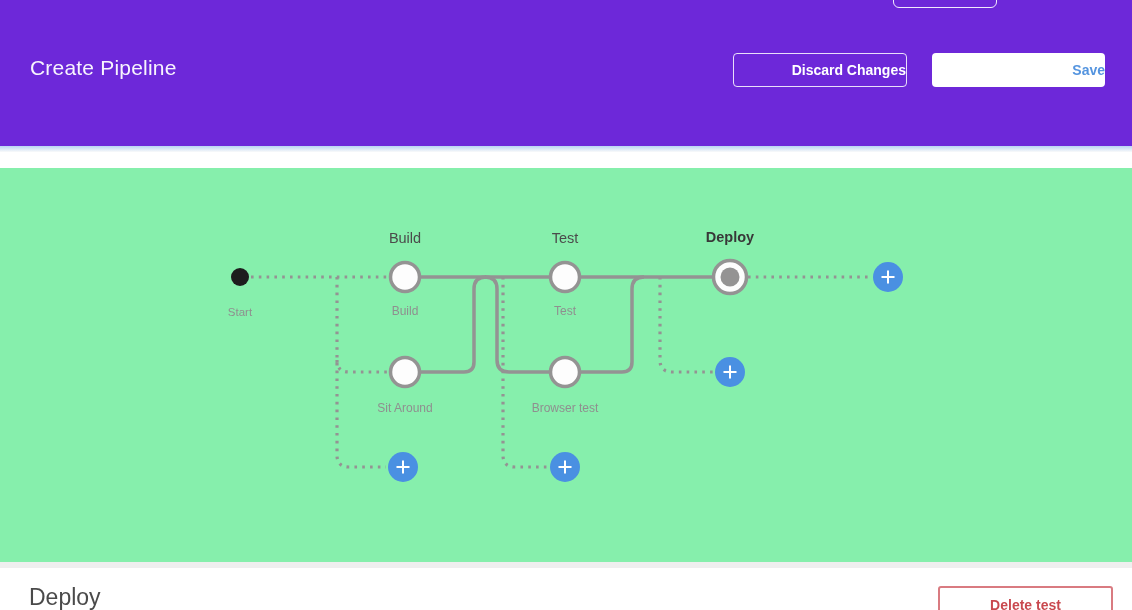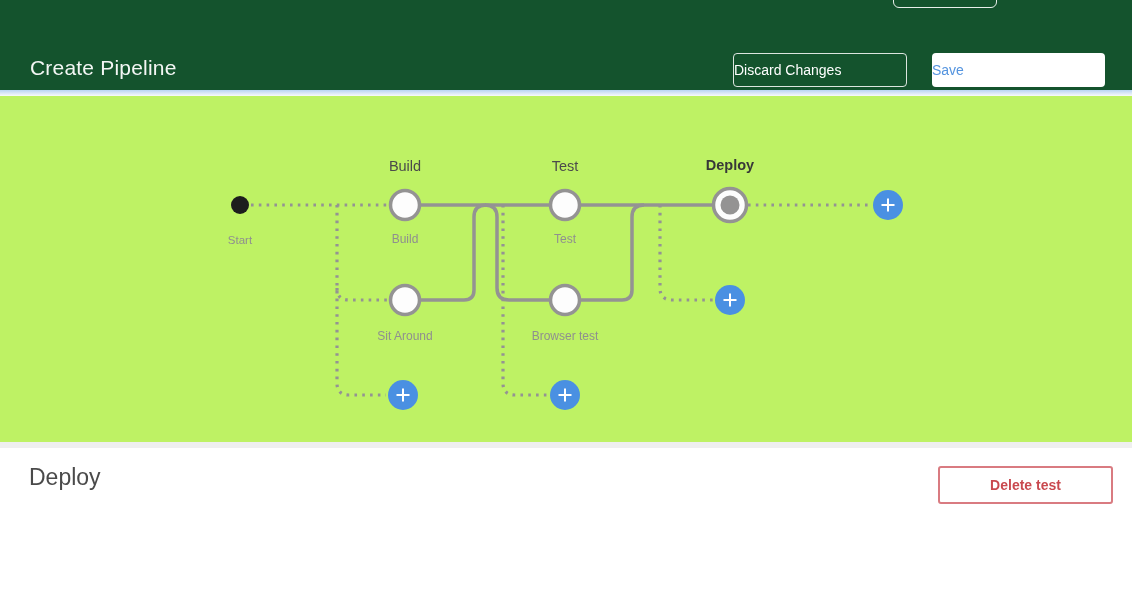--- a/index.html
+++ b/index.html
@@ -1,37 +1,37 @@
 <!DOCTYPE html>
 <html><head>
 <meta charset="utf-8">
 <style>
   * { margin:0; padding:0; box-sizing:border-box; }
   html,body { width:1132px; height:610px; }
   body { font-family:"Liberation Sans", sans-serif; background:#fff; }
   .app { position:relative; width:1132px; height:610px; overflow:hidden; background:#fff; }
 
   
-  .header { position:relative; width:100%; height:90px; background:#14532d;padding-left:8px; }
+  .header { position:relative; width:100%; height:146px; background:#6d28d9;padding-left:8px; }
   .header-glow { width:100%; height:6px;
     background:linear-gradient(#b9d4f3, #fafafa); }
   .page-title { position:absolute; left:30px; top:56px; font-size:21px;
     font-weight:400; color:rgba(255,255,255,0.95); letter-spacing:.2px; }
   .partial-top-button { position:absolute; left:893px; top:-18px; width:104px; height:26px;
     border:1.5px solid rgba(255,255,255,0.9); border-radius:6px; background:transparent; }
   .btn { position:absolute; top:53px; height:34px; border-radius:4px;
-    font-family:"Liberation Sans", sans-serif; font-size:14px; font-weight:400;
-    cursor:pointer; text-align:left; }
+    font-family:"Liberation Sans", sans-serif; font-size:14px; font-weight:700;
+    cursor:pointer; text-align:right; }
   .btn-ghost { left:733px; width:174px; background:transparent;
     border:1.5px solid rgba(255,255,255,0.85); color:#fff; }
   .btn-save { left:932px; width:173px; background:#fff; border:none; color:#5494df; }
 
   
-  .canvas { position:relative; width:100%; height:352px; background:#bef264;
-    border-bottom:6px solid #efefef; }
+  .canvas { position:relative; width:100%; height:400px; background:#86efac;
+    border-bottom:6px solid #efefef;margin-top:16px; }
   .graph { position:absolute; left:0; top:0; }
 
   svg text { font-family:"Liberation Sans", sans-serif; }
   .stage-label { font-size:14.5px; font-weight:500; fill:#4b4b4b; }
   .stage-label.selected { font-weight:700; fill:#383838; }
   .branch-label { font-size:12px; fill:#8f8f8f; }
   .start-label { font-size:11.5px; fill:#8f8f8f; }
 
   .solid-line { fill:none; stroke:#949393; stroke-width:3.5; }
   .dashed-line { fill:none; stroke:#949393; stroke-width:3.2;

